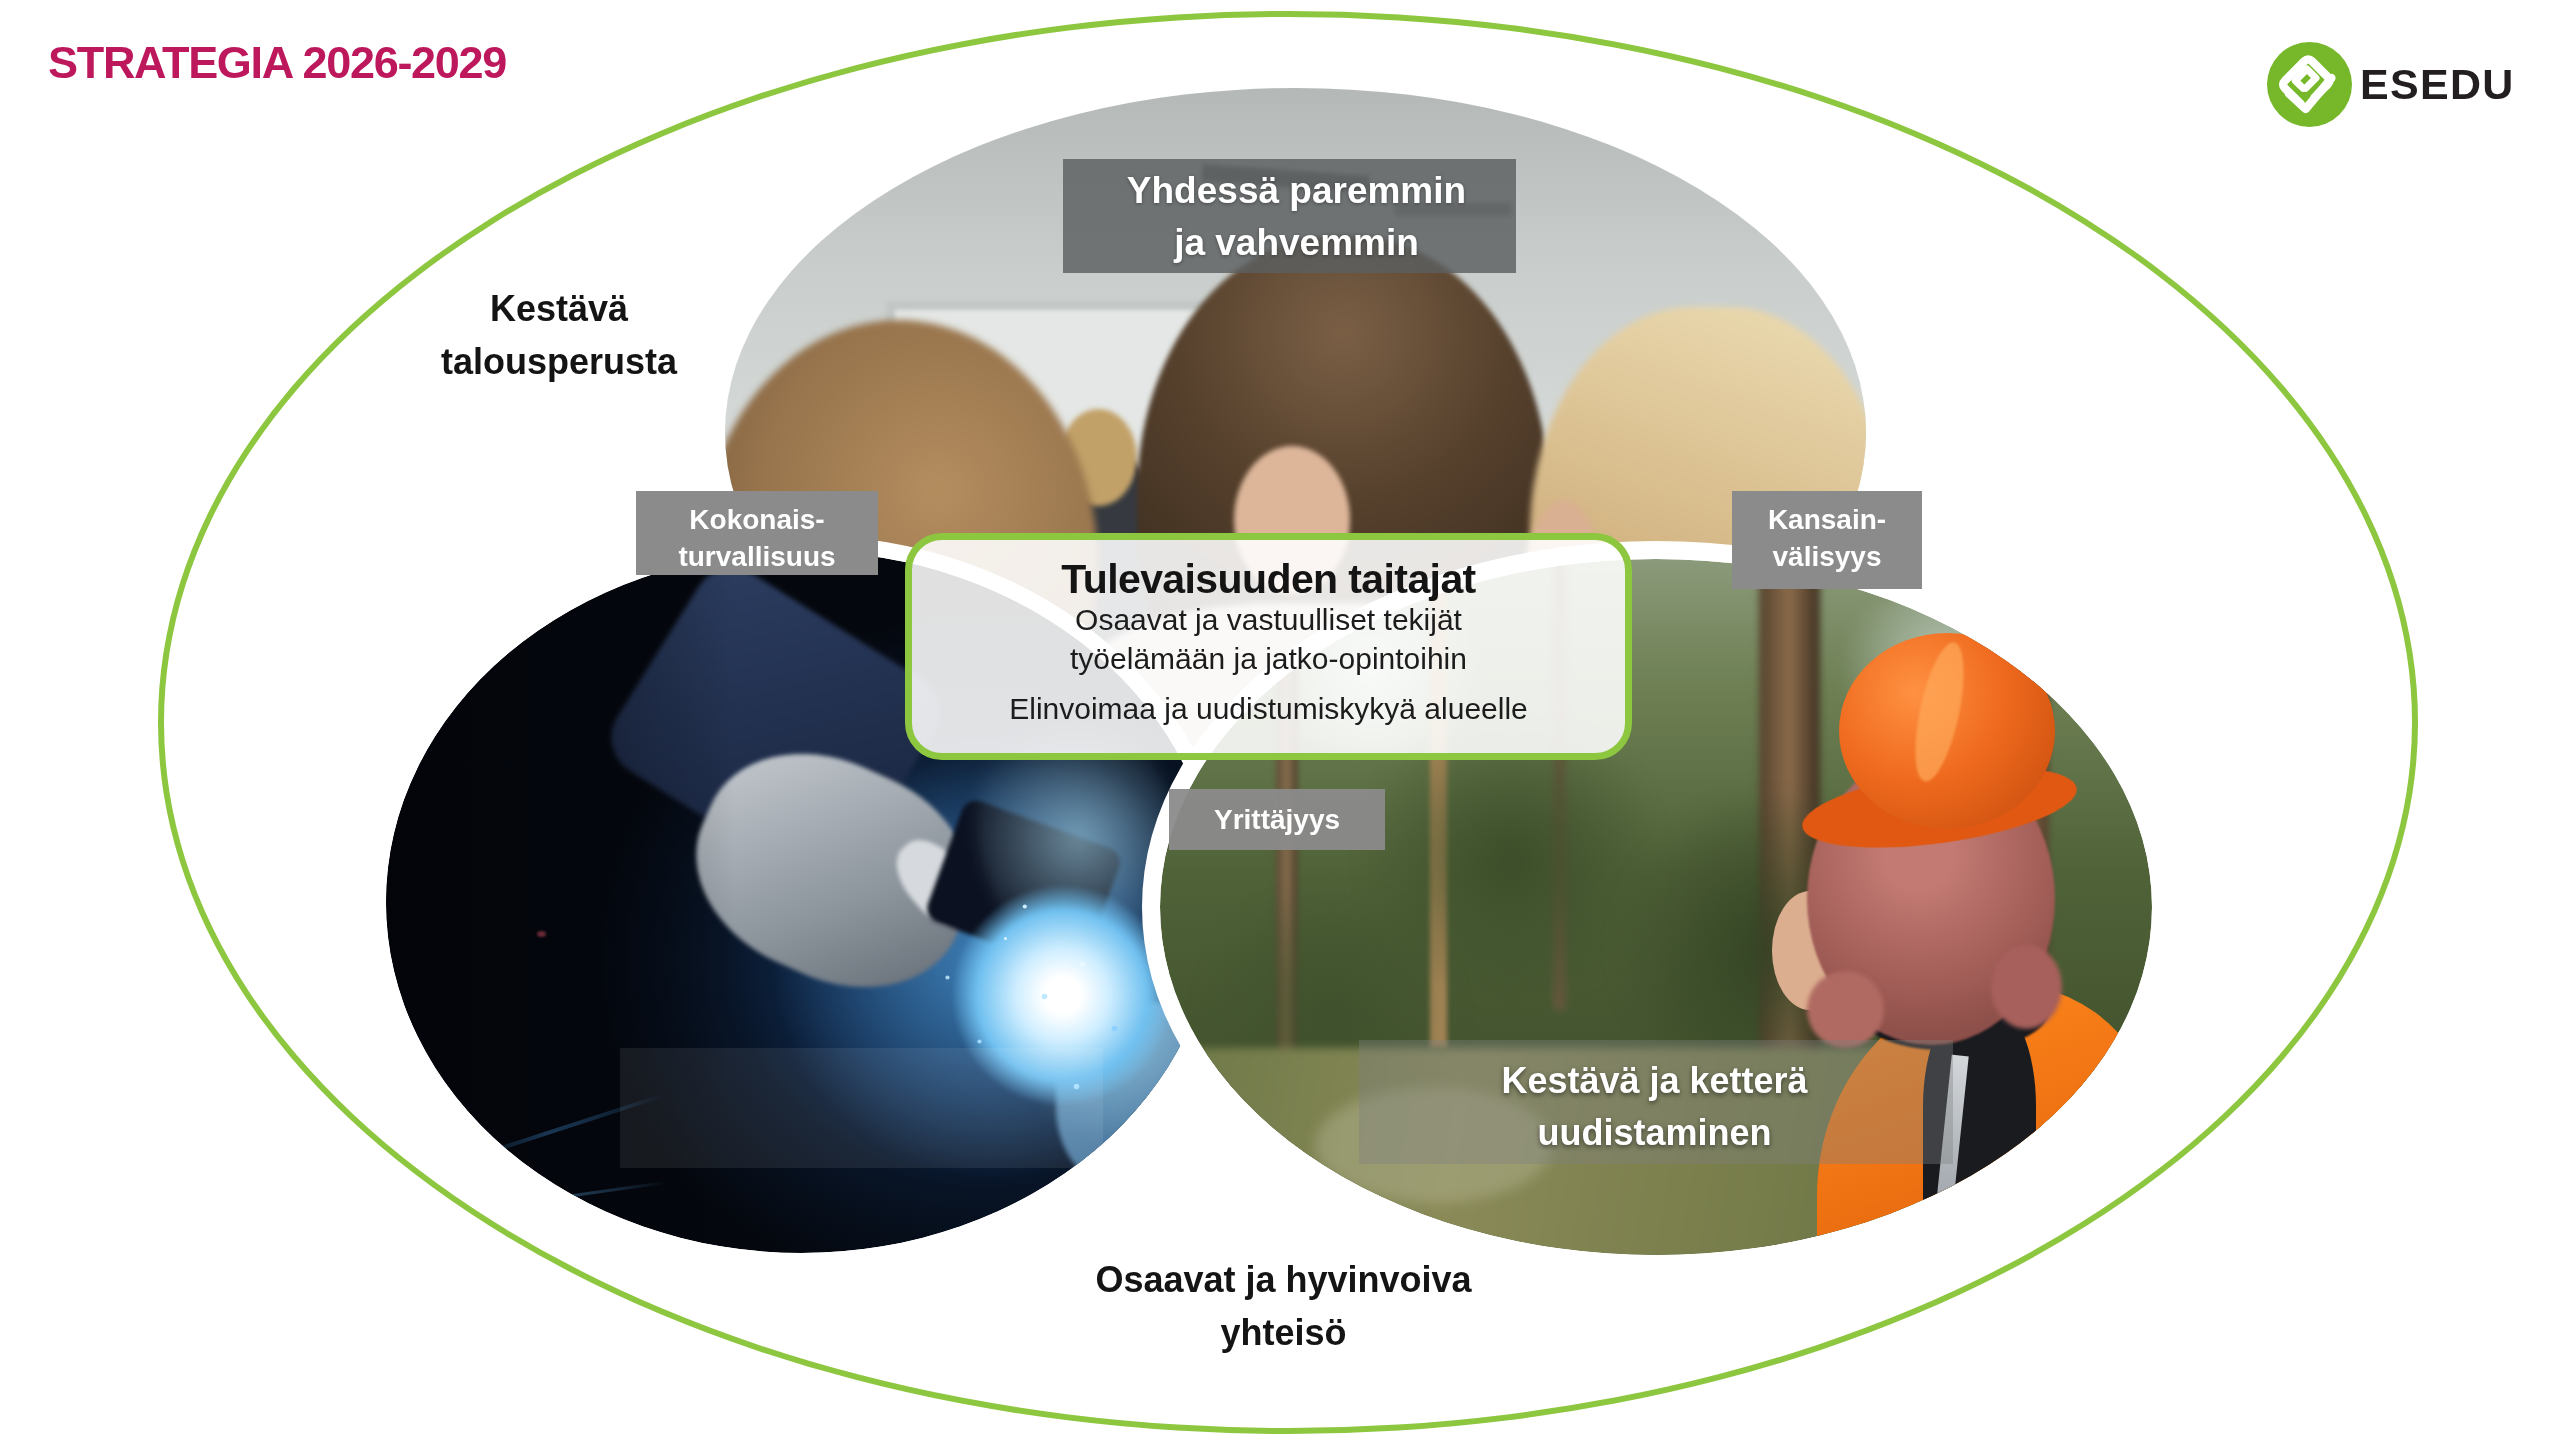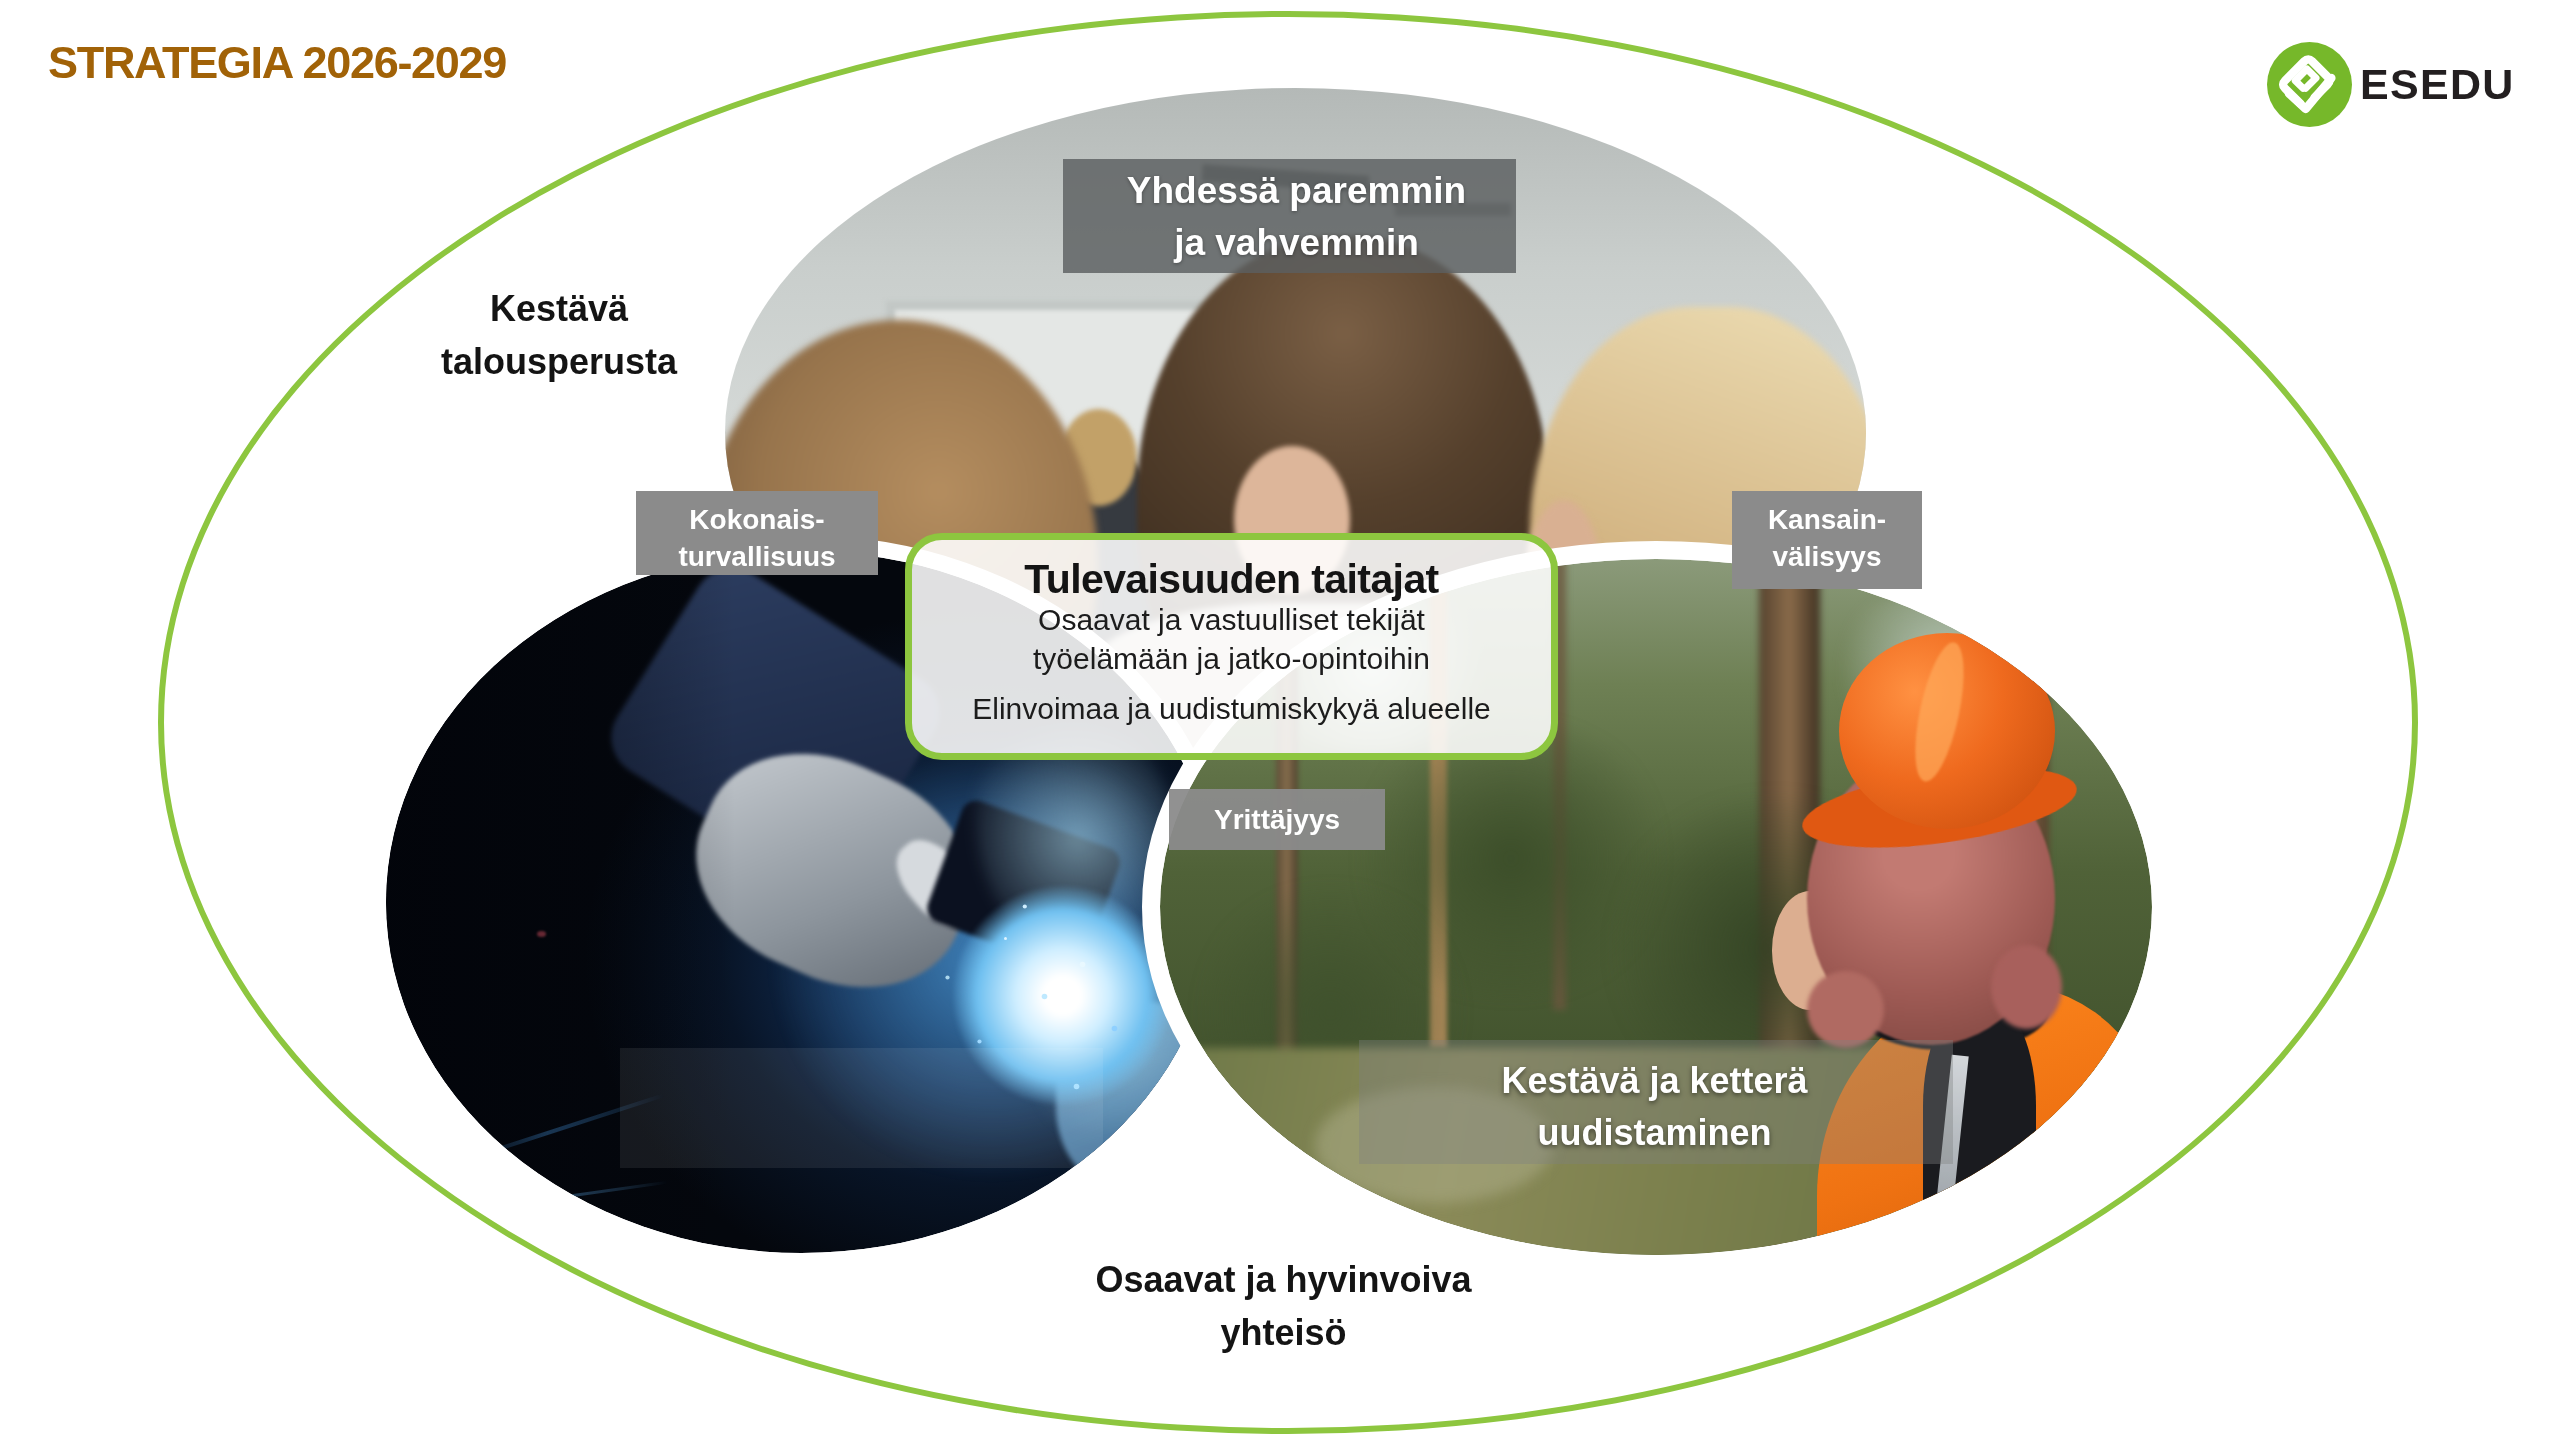--- a/index.html
+++ b/index.html
@@ -3,21 +3,21 @@
 <meta charset="utf-8">
 <style>
   * { margin:0; padding:0; box-sizing:border-box; }
   html,body { width:2576px; height:1449px; background:#ffffff; overflow:hidden;
               font-family:"Liberation Sans", sans-serif; }
   .abs { position:absolute; }
   #canvas { position:relative; width:2576px; height:1449px; background:#fff; }
 
   
   .page-title { left:48px; top:37px; font-size:45px; font-weight:bold; letter-spacing:-1.3px;
-                color:#a16207; }
+                color:#be185d; }
   .logo { left:2267px; top:41px; width:296px; height:90px; }
   .logo-mark { position:absolute; left:0; top:1.3px; width:85px; height:85px; }
   .logo-word { position:absolute; left:93px; top:19.3px; font-size:43px; font-weight:bold;
                letter-spacing:1.3px; color:#231f20; }
 
   
   .ring { left:158px; top:11px; width:2260px; height:1423px; border:6.4px solid #8dc63f;
           border-radius:50%; }
 
   
@@ -132,21 +132,21 @@
   .tag-entrepreneurship { left:1169px; top:789px; width:216px; height:61px; line-height:61px; background:rgba(139,139,139,.95); }
 
   .overlay-welding { left:620px; top:1048px; width:483px; height:120px; background:rgba(255,255,255,.08); }
   .overlay-forest  { left:1359px; top:1040px; width:594px; height:124px; background:rgba(125,128,130,.38); }
   .photo-label { color:#fff; font-weight:bold; font-size:36px; line-height:52px; text-align:center;
                  text-shadow:0 1.9px 5.2px rgba(0,0,0,.5); }
   .label-welding { left:605px; top:1061px; width:515px; }
   .label-forest  { left:1397px; top:1055px; width:515px; }
 
   
-  .center-box { left:905px; top:533px; width:653px; height:227px; border:7px solid #8dc63f;
+  .center-box { left:905px; top:533px; width:727px; height:227px; border:7px solid #8dc63f;
                 border-radius:37px; background:rgba(255,255,255,.88); text-align:center; }
   .center-heading { margin-top:15.5px; font-size:41px; font-weight:bold; letter-spacing:-0.6px; color:#141414; }
   .center-line { font-size:30px; color:#1c1c1c; }
   .center-line1 { }
   .center-line2 { margin-top:5.2px; }
   .center-line3 { margin-top:16.7px; }
 
   
   .ring-text { color:#141414; font-weight:bold; font-size:36px; line-height:53px; text-align:center; }
   .ring-top-left  { left:366px;  top:282px;  width:386px; }

